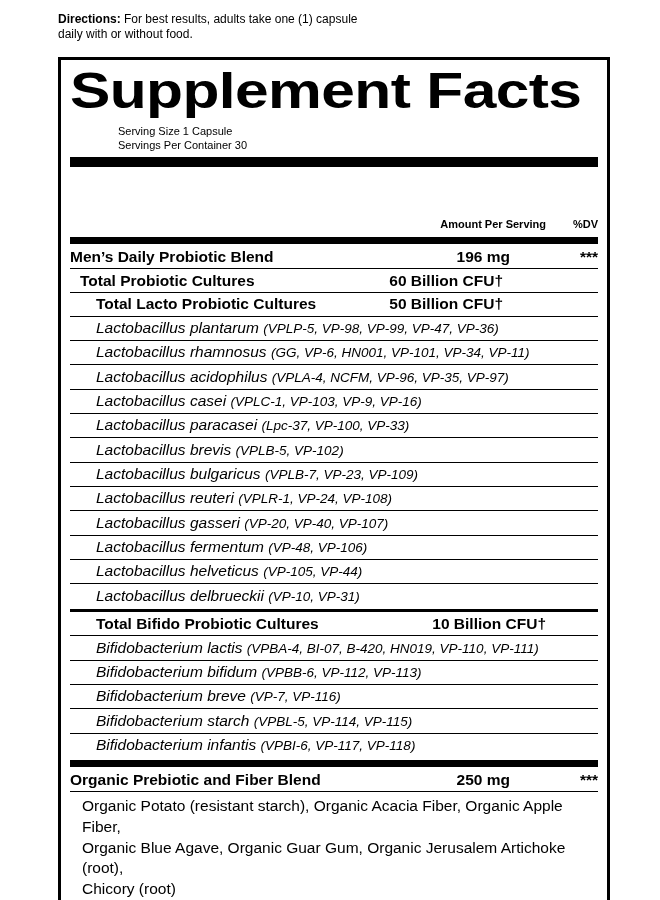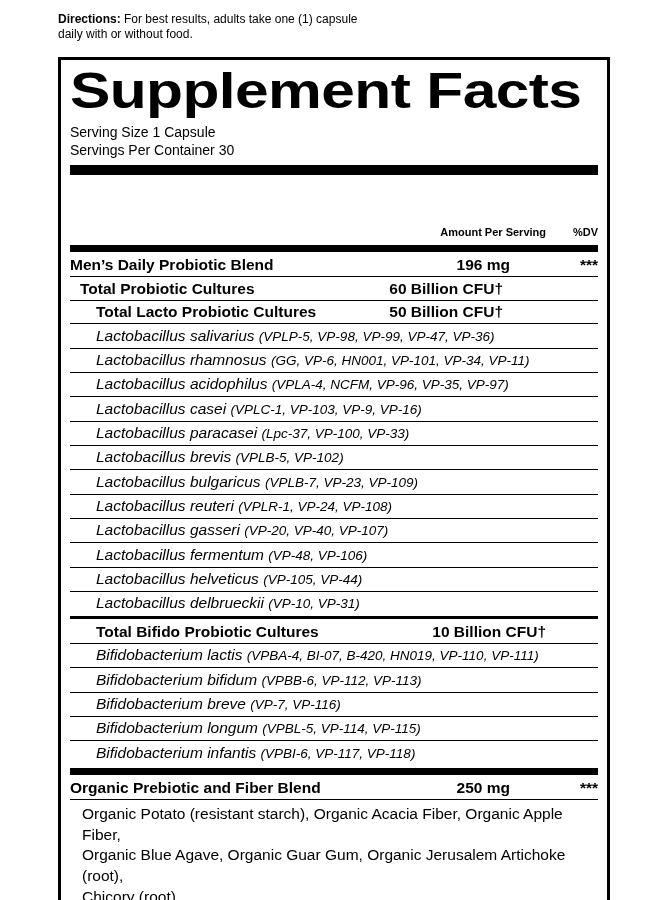--- a/index.html
+++ b/index.html
@@ -14,21 +14,21 @@
 
   .directions { font-size:12px; line-height:1.28; }
 
   .facts-box { border:3px solid #000; margin-top:14px; padding:4px 9px 5px; background:#fff; }
 
   .title {
     font-weight:bold; font-size:50px; line-height:1.02; white-space:nowrap;
     letter-spacing:-0.5px; transform:scaleX(1.21); transform-origin:left center;
     margin:2px 0 7px 0;
   }
-  .serving { font-size:14px; line-height:1.28; }
+  .serving { font-size:11px; line-height:1.28;margin-left:48px; }
 
   .bar-thick { height:10px; background:#000; margin:5px 0 3px; }
   .bar-heavy { height:7px;  background:#000; margin:3px 0 2px; }
   .bar-med   { height:3px;  background:#000; margin:1px 0; }
 
   .colhead { display:flex; align-items:baseline; font-weight:bold; font-size:11px; padding:3px 0 4px;margin-top:48px; }
   .colhead .amount-h { margin-left:auto; }
   .colhead .dv-h { width:52px; text-align:right; }
 
   .section > * + * { border-top:1px solid #000;gap:43px; }
@@ -85,21 +85,21 @@
         <span class="spacer"></span>
       </div>
 
       <div class="row bold ind2">
         <span class="nm">Total Lacto Probiotic Cultures</span>
         <span class="amt">50 Billion CFU†</span>
         <span class="spacer"></span>
       </div>
 
       <div class="row ind2">
-        <span class="nm"><i class="sp">Lactobacillus salivarius</i> <i class="st">(VPLP-5, VP-98, VP-99, VP-47, VP-36)</i></span>
+        <span class="nm"><i class="sp">Lactobacillus plantarum</i> <i class="st">(VPLP-5, VP-98, VP-99, VP-47, VP-36)</i></span>
       </div>
       <div class="row ind2">
         <span class="nm"><i class="sp">Lactobacillus rhamnosus</i> <i class="st">(GG, VP-6, HN001, VP-101, VP-34, VP-11)</i></span>
       </div>
       <div class="row ind2">
         <span class="nm"><i class="sp">Lactobacillus acidophilus</i> <i class="st">(VPLA-4, NCFM, VP-96, VP-35, VP-97)</i></span>
       </div>
       <div class="row ind2">
         <span class="nm"><i class="sp">Lactobacillus casei</i> <i class="st">(VPLC-1, VP-103, VP-9, VP-16)</i></span>
       </div>
@@ -141,21 +141,21 @@
       <div class="row ind2">
         <span class="nm"><i class="sp">Bifidobacterium lactis</i> <i class="st">(VPBA-4, BI-07, B-420, HN019, VP-110, VP-111)</i></span>
       </div>
       <div class="row ind2">
         <span class="nm"><i class="sp">Bifidobacterium bifidum</i> <i class="st">(VPBB-6, VP-112, VP-113)</i></span>
       </div>
       <div class="row ind2">
         <span class="nm"><i class="sp">Bifidobacterium breve</i> <i class="st">(VP-7, VP-116)</i></span>
       </div>
       <div class="row ind2">
-        <span class="nm"><i class="sp">Bifidobacterium longum</i> <i class="st">(VPBL-5, VP-114, VP-115)</i></span>
+        <span class="nm"><i class="sp">Bifidobacterium starch</i> <i class="st">(VPBL-5, VP-114, VP-115)</i></span>
       </div>
       <div class="row ind2">
         <span class="nm"><i class="sp">Bifidobacterium infantis</i> <i class="st">(VPBI-6, VP-117, VP-118)</i></span>
       </div>
     </div>
 
     <div class="bar-heavy"></div>
 
     <div class="section">
       <div class="row bold">

